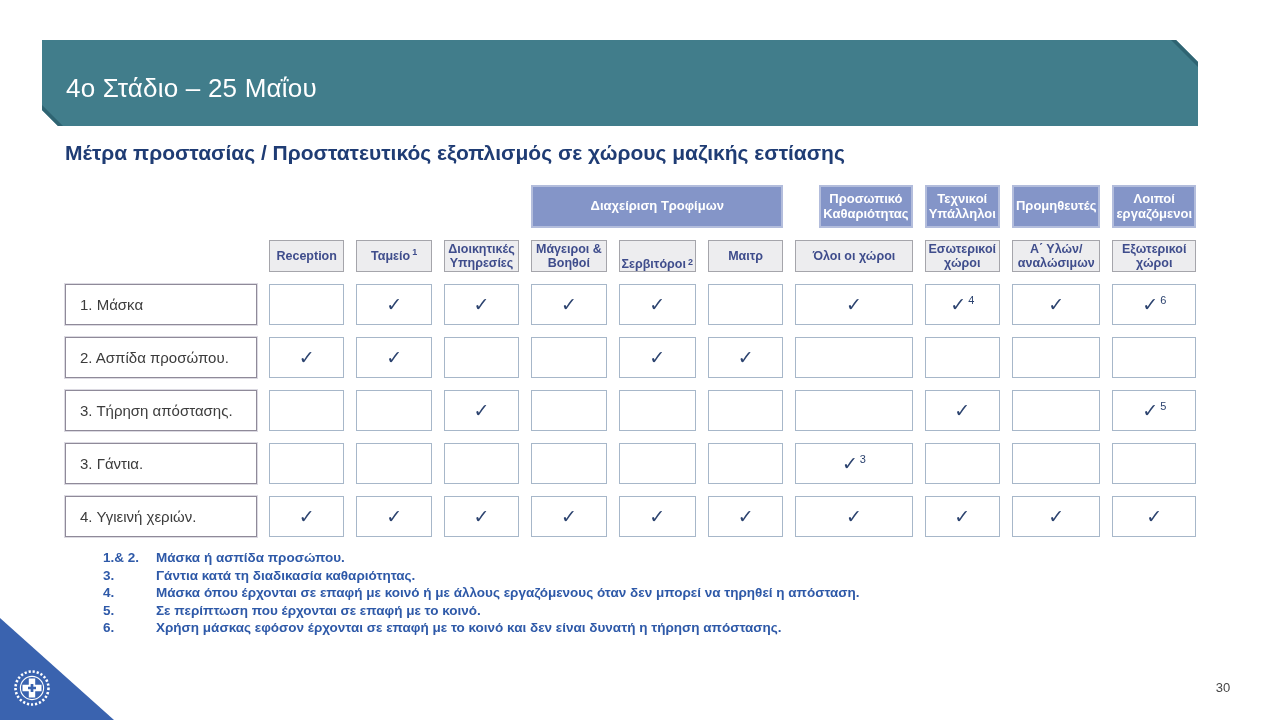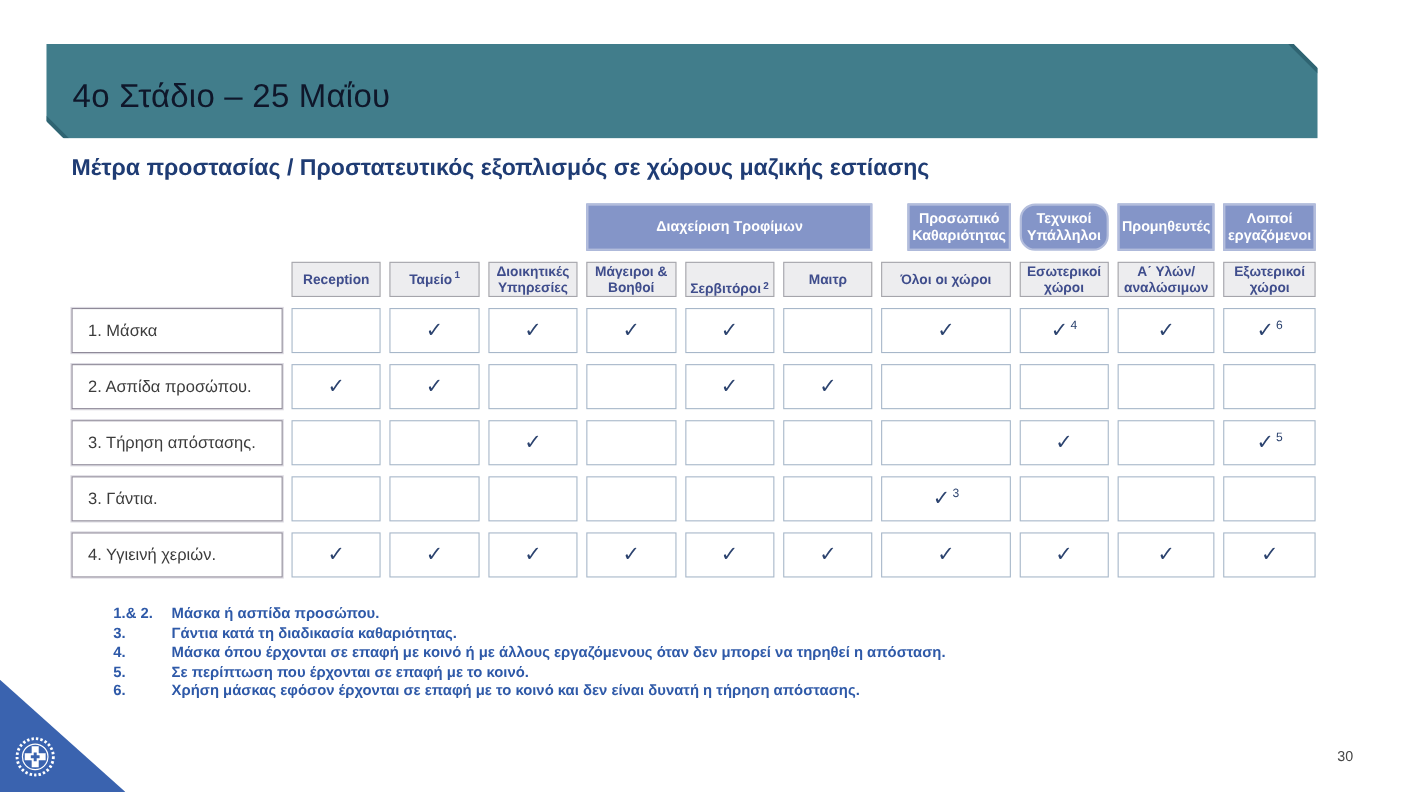--- a/index.html
+++ b/index.html
@@ -18,34 +18,34 @@
   }
   .banner::after{ 
     content:'';position:absolute;top:0;right:0;width:27px;height:27px;
     background:#2f6472;clip-path:polygon(0 0,100% 0,100% 100%);
   }
   .banner::before{ 
     content:'';position:absolute;left:0;bottom:0;width:21px;height:21px;
     background:#2f6472;clip-path:polygon(0 0,0 100%,100% 100%);
   }
   .banner-title{
-    color:#0f172a;font-size:30px;letter-spacing:.2px;text-align:center;
+    color:#ffffff;font-size:26px;letter-spacing:.2px;text-align:center;
   }
   
   .subtitle{
     position:absolute;left:65px;top:141px;width:1000px;
     color:#1f3c74;font-size:21px;font-weight:bold;
   }
   
   .matrix{
     position:absolute;left:65px;top:185px;width:1131px;
     display:grid;
     grid-template-columns:192px repeat(10,1fr);
     grid-template-rows:43px 32px repeat(5,41px);
-    column-gap:8px;row-gap:10px;
+    column-gap:8px;row-gap:10px;gap:12px;
   }
   .group-header{
     background:#8495c8;border:2px solid #b3bddc;box-sizing:border-box;
     color:#ffffff;font-size:13px;font-weight:bold;line-height:1.12;
     display:flex;align-items:center;justify-content:center;text-align:center;
     padding:0 2px;grid-row:1;
   }
   .col-header{
     background:#ededef;border:1px solid #a5a5ab;box-sizing:border-box;
     color:#3f4d8c;font-size:12.5px;font-weight:bold;line-height:1.15;
@@ -84,21 +84,21 @@
 
 <div class="banner">
   <div class="banner-title">4ο Στάδιο – 25 Μαΐου</div>
 </div>
 
 <div class="subtitle">Μέτρα προστασίας / Προστατευτικός εξοπλισμός σε χώρους μαζικής εστίασης</div>
 
 <div class="matrix" id="matrix">
     <div class="group-header" style="grid-column: 5 / span 3;">Διαχείριση Τροφίμων</div>
     <div class="group-header" style="grid-column: 8 / span 1; margin-left: 24px;">Προσωπικό Καθαριότητας</div>
-    <div class="group-header" style="grid-column: 9 / span 1; border-radius: 14px;">Τεχνικοί Υπάλληλοι</div>
+    <div class="group-header" style="grid-column: 9 / span 1;">Τεχνικοί Υπάλληλοι</div>
     <div class="group-header" style="grid-column: 10 / span 1;">Προμηθευτές</div>
     <div class="group-header" style="grid-column: 11 / span 1;">Λοιποί εργαζόμενοι</div>
     <div class="col-header" style="grid-column: 2;">
       <span>Reception</span>
     </div>
     <div class="col-header" style="grid-column: 3;">
       <span>Ταμείο</span>
       <span class="col-sup">1</span>
     </div>
     <div class="col-header" style="grid-column: 4;">

